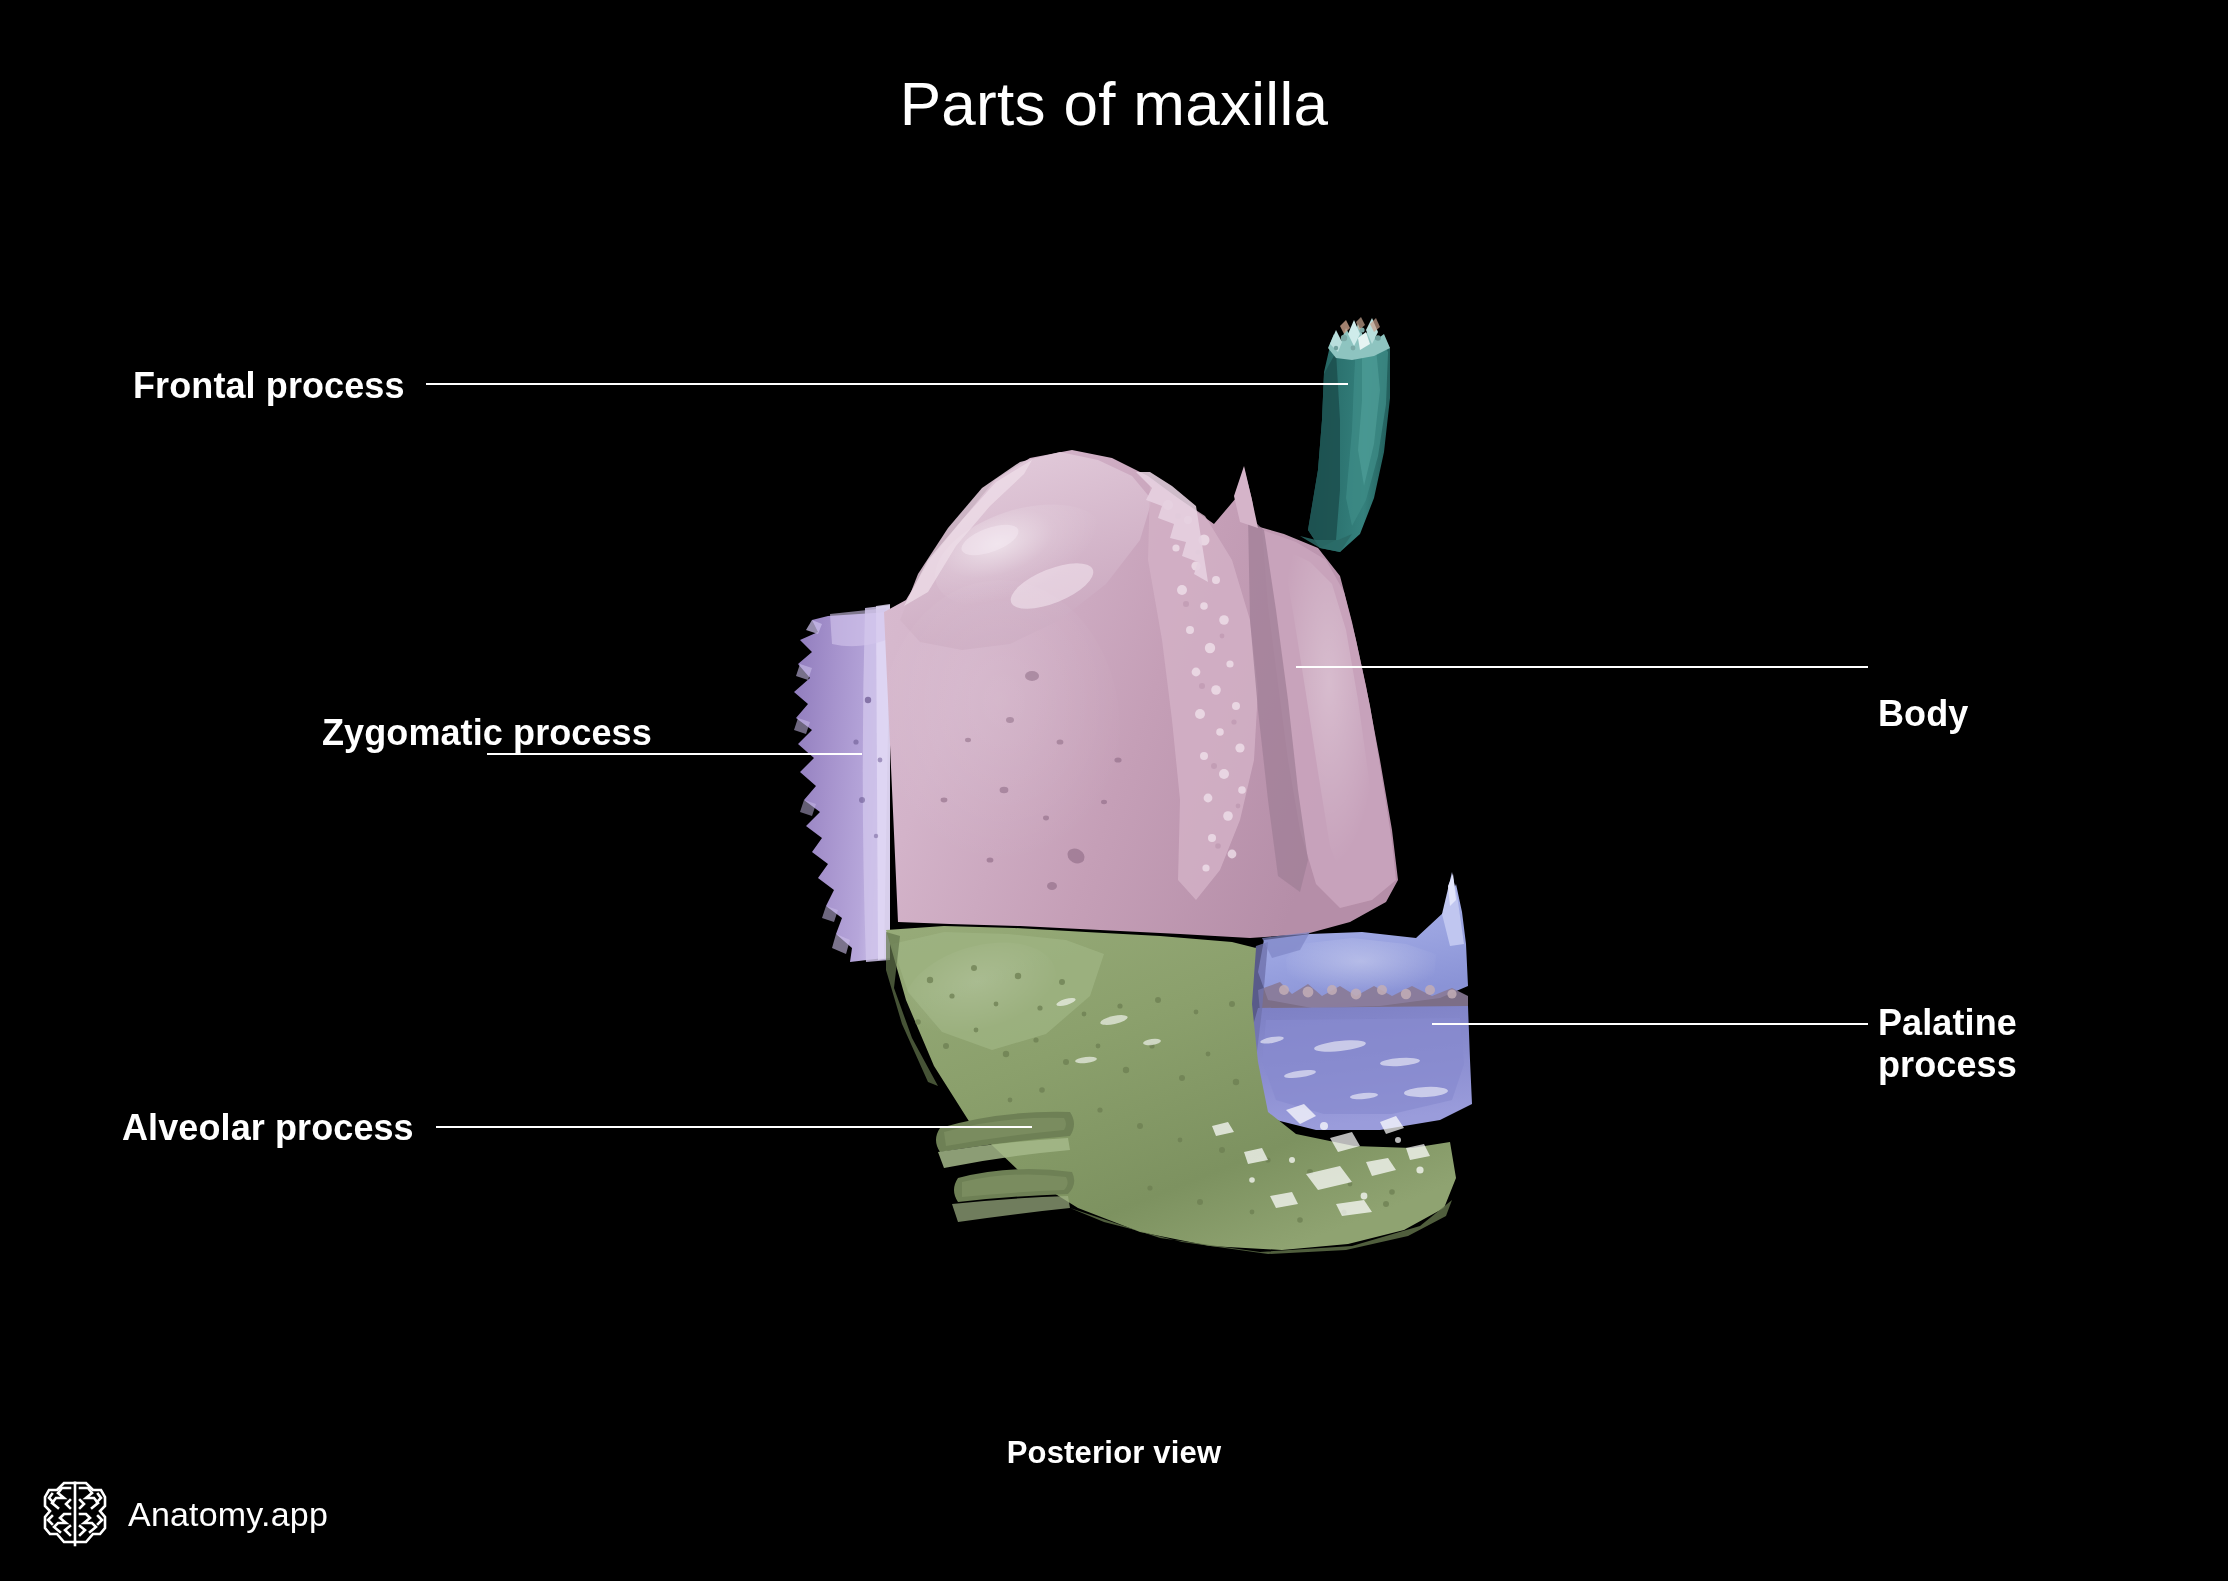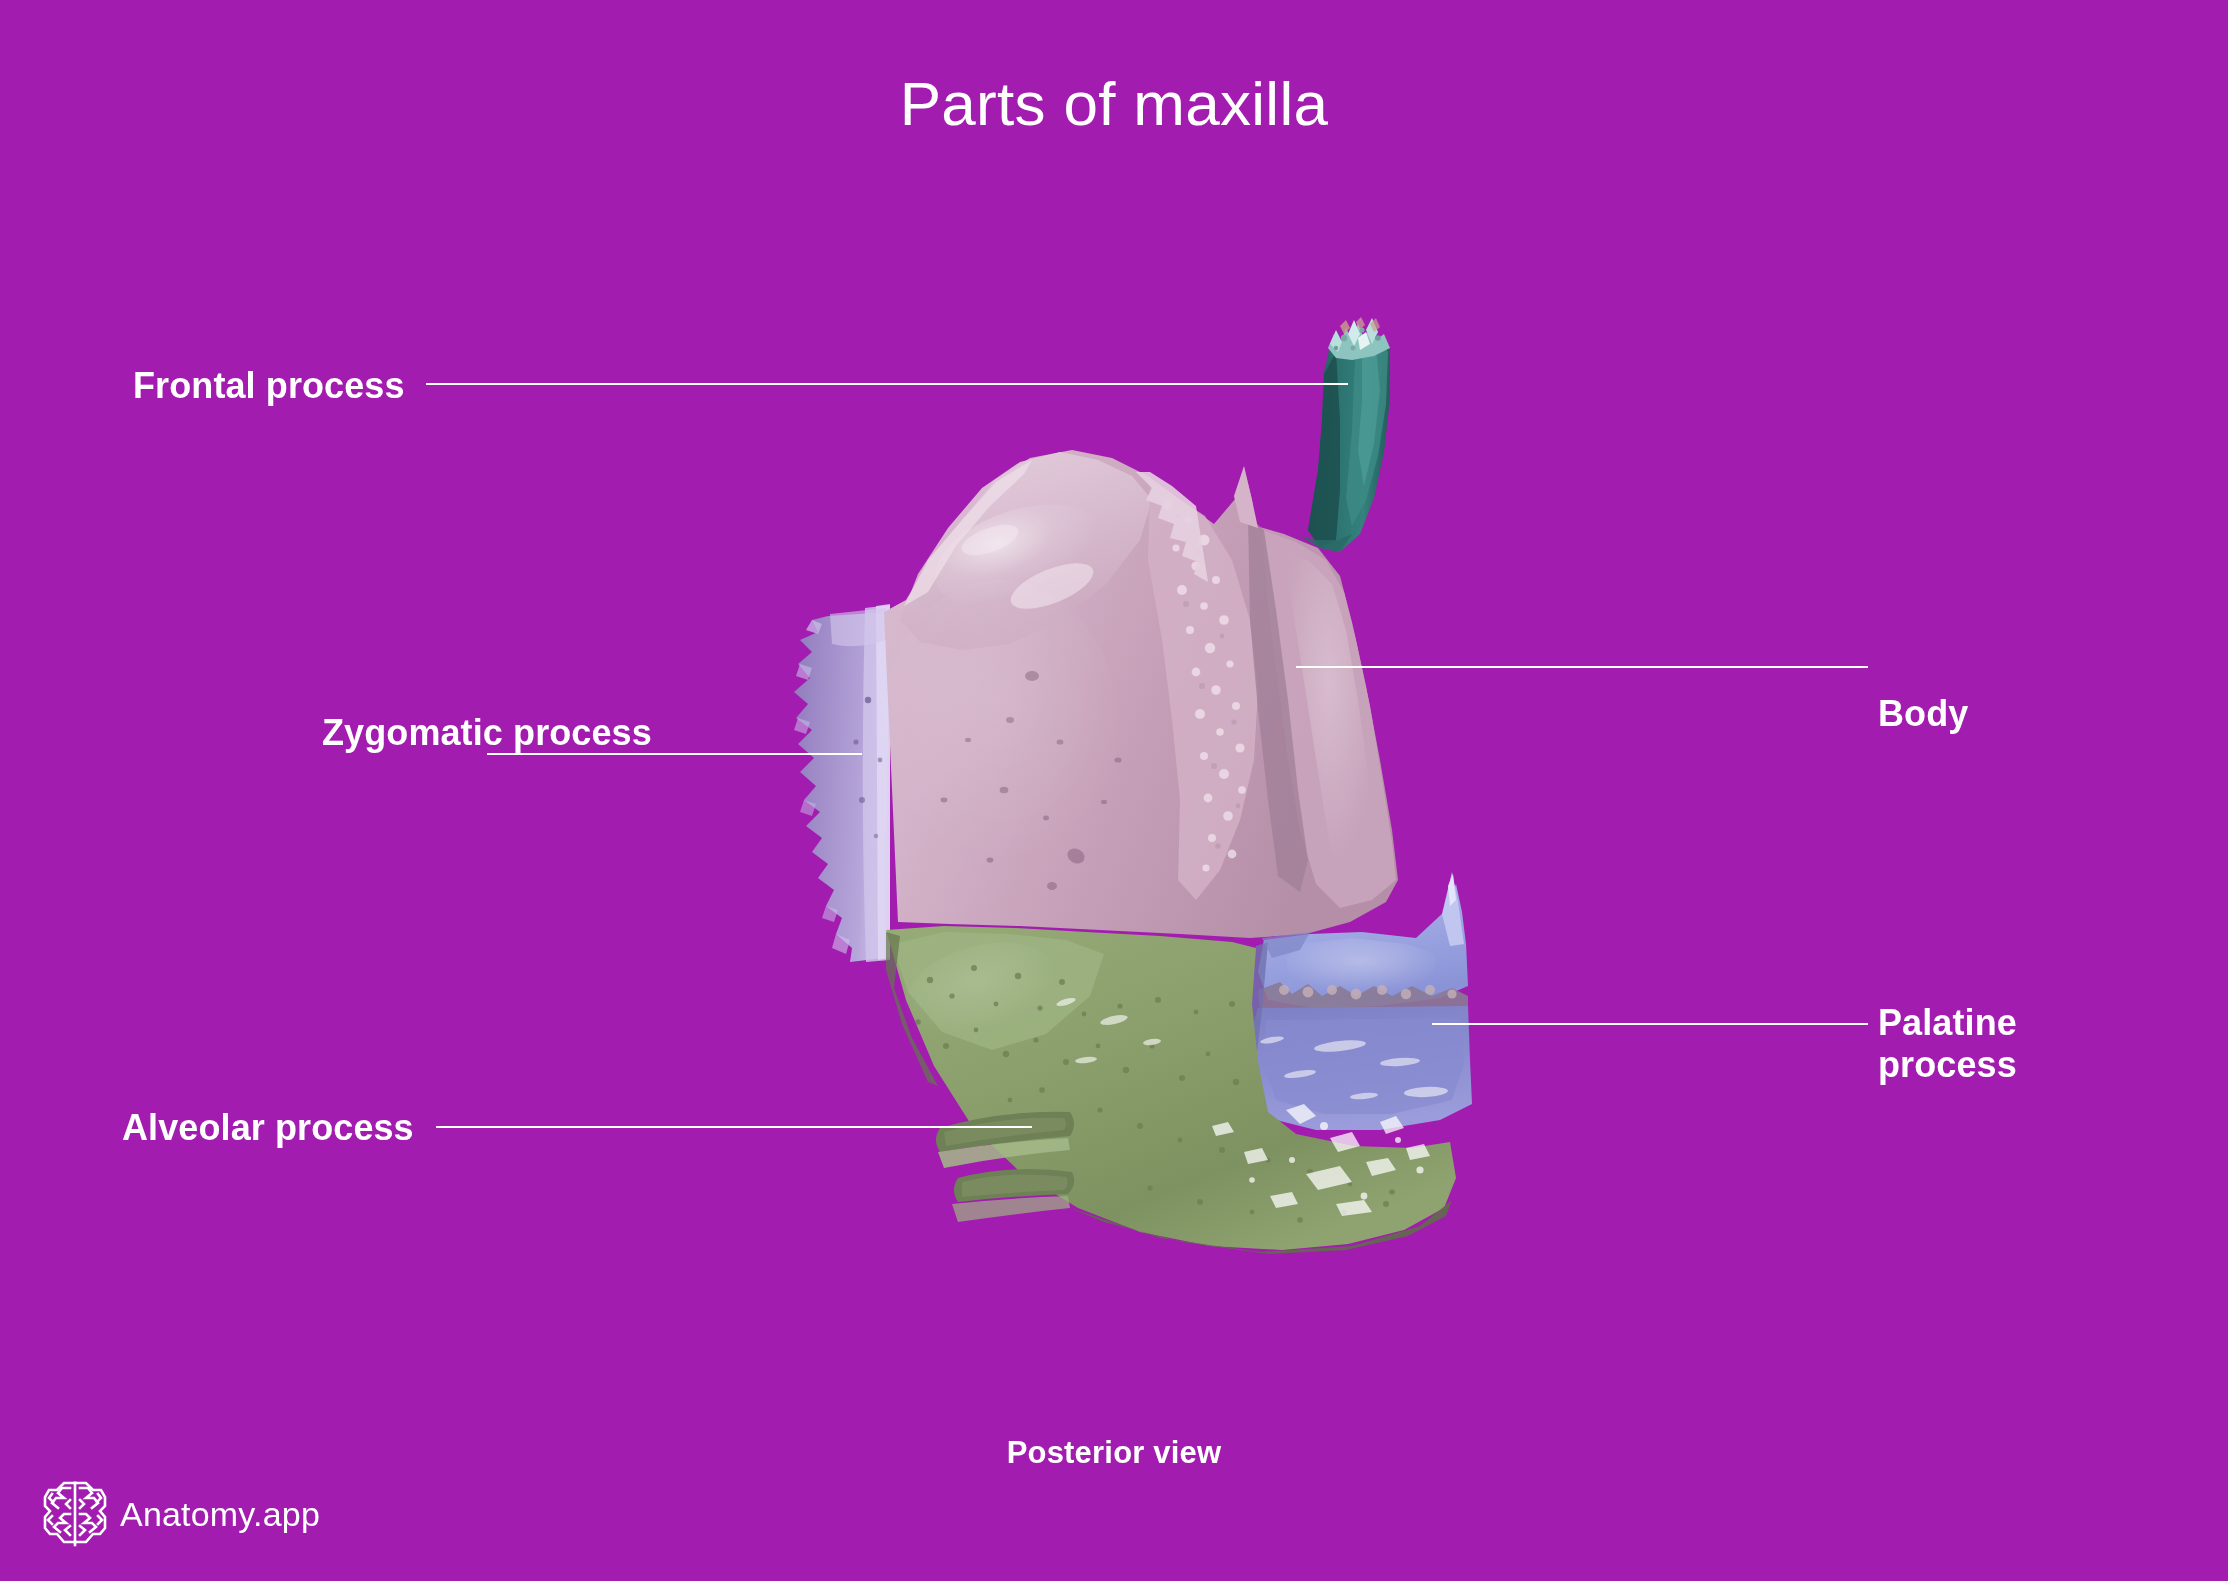--- a/index.html
+++ b/index.html
@@ -4,21 +4,21 @@
 <style>
   html, body {
     margin: 0;
     padding: 0;
     background: #0e1218;
   }
   #stage {
     position: relative;
     width: 2228px;
     height: 1581px;
-    background: #a21caf;
+    background: #000000;
     overflow: hidden;
     font-family: "Liberation Sans", sans-serif;
   }
 
   
   #title {
     position: absolute;
     left: 0;
     top: 68px;
     width: 2228px;
@@ -67,21 +67,21 @@
     height: 860px;
   }
 
   
   #brand {
     position: absolute;
     left: 42px;
     top: 1478px;
     display: flex;
     align-items: center;
-    gap: 12px;
+    gap: 20px;
   }
   #brand-label {
     color: #ffffff;
     font-size: 34px;
     font-weight: 400;
     letter-spacing: 0.2px;
   }
 
   
   .label {

